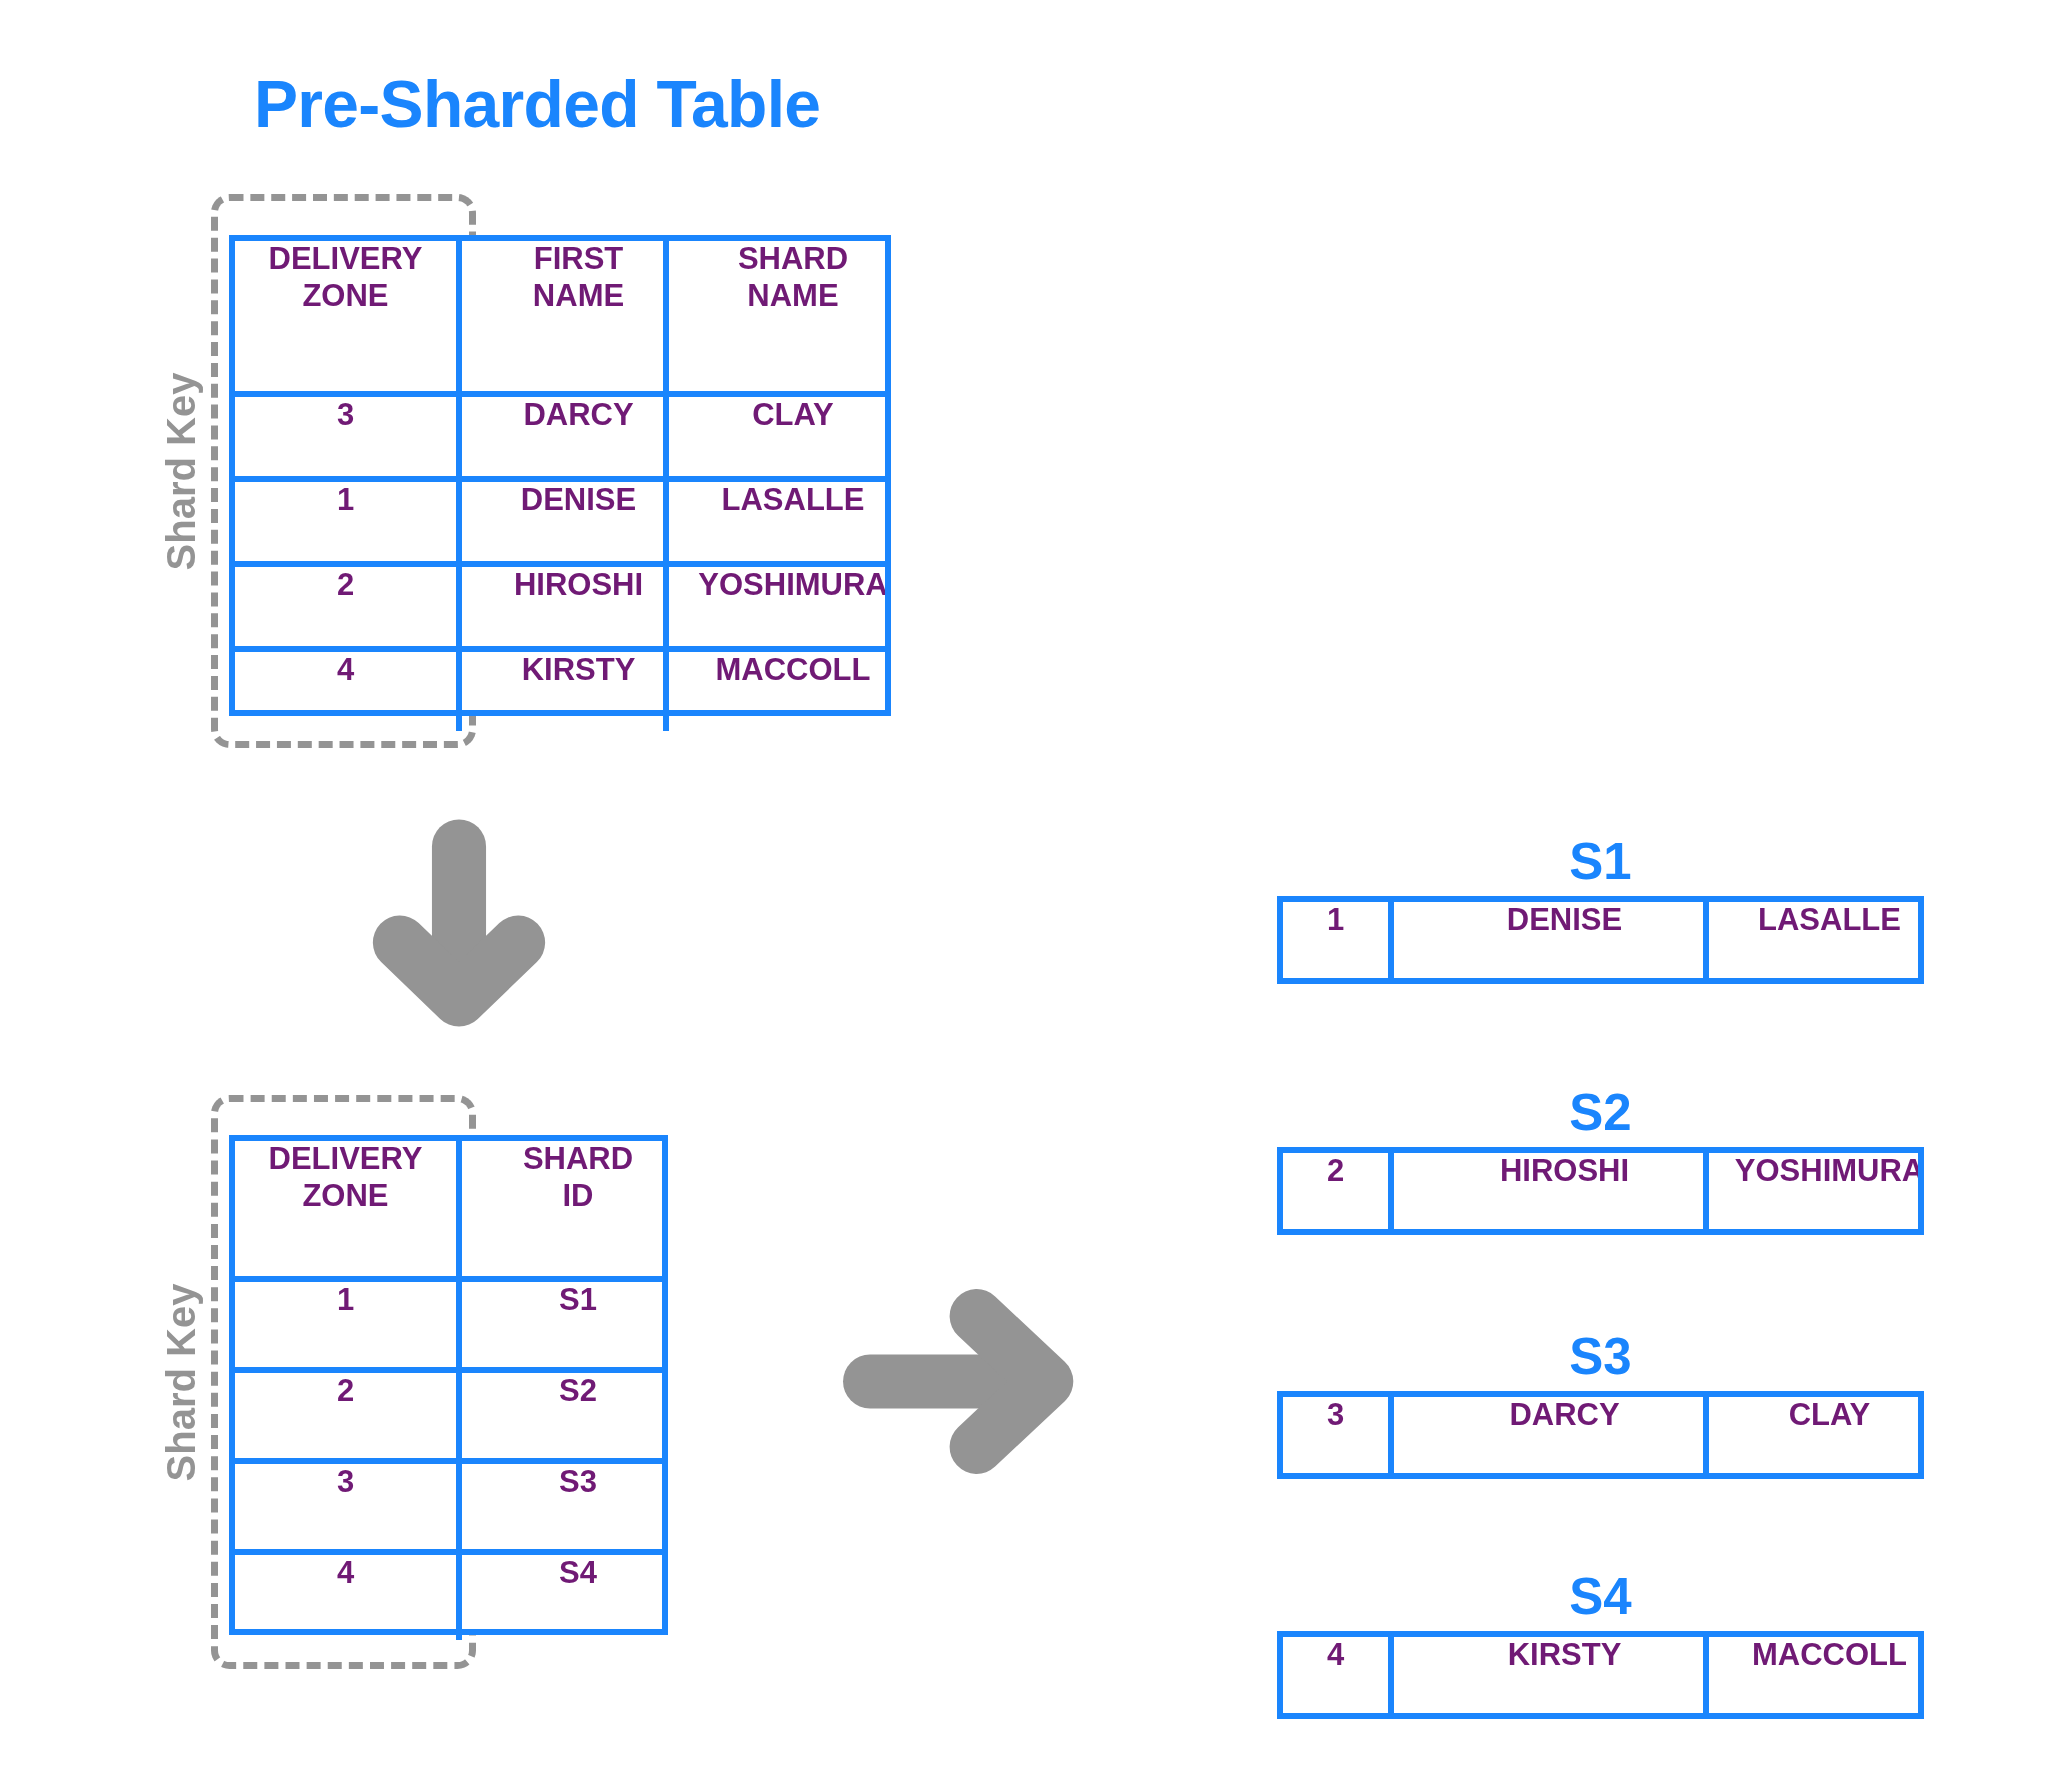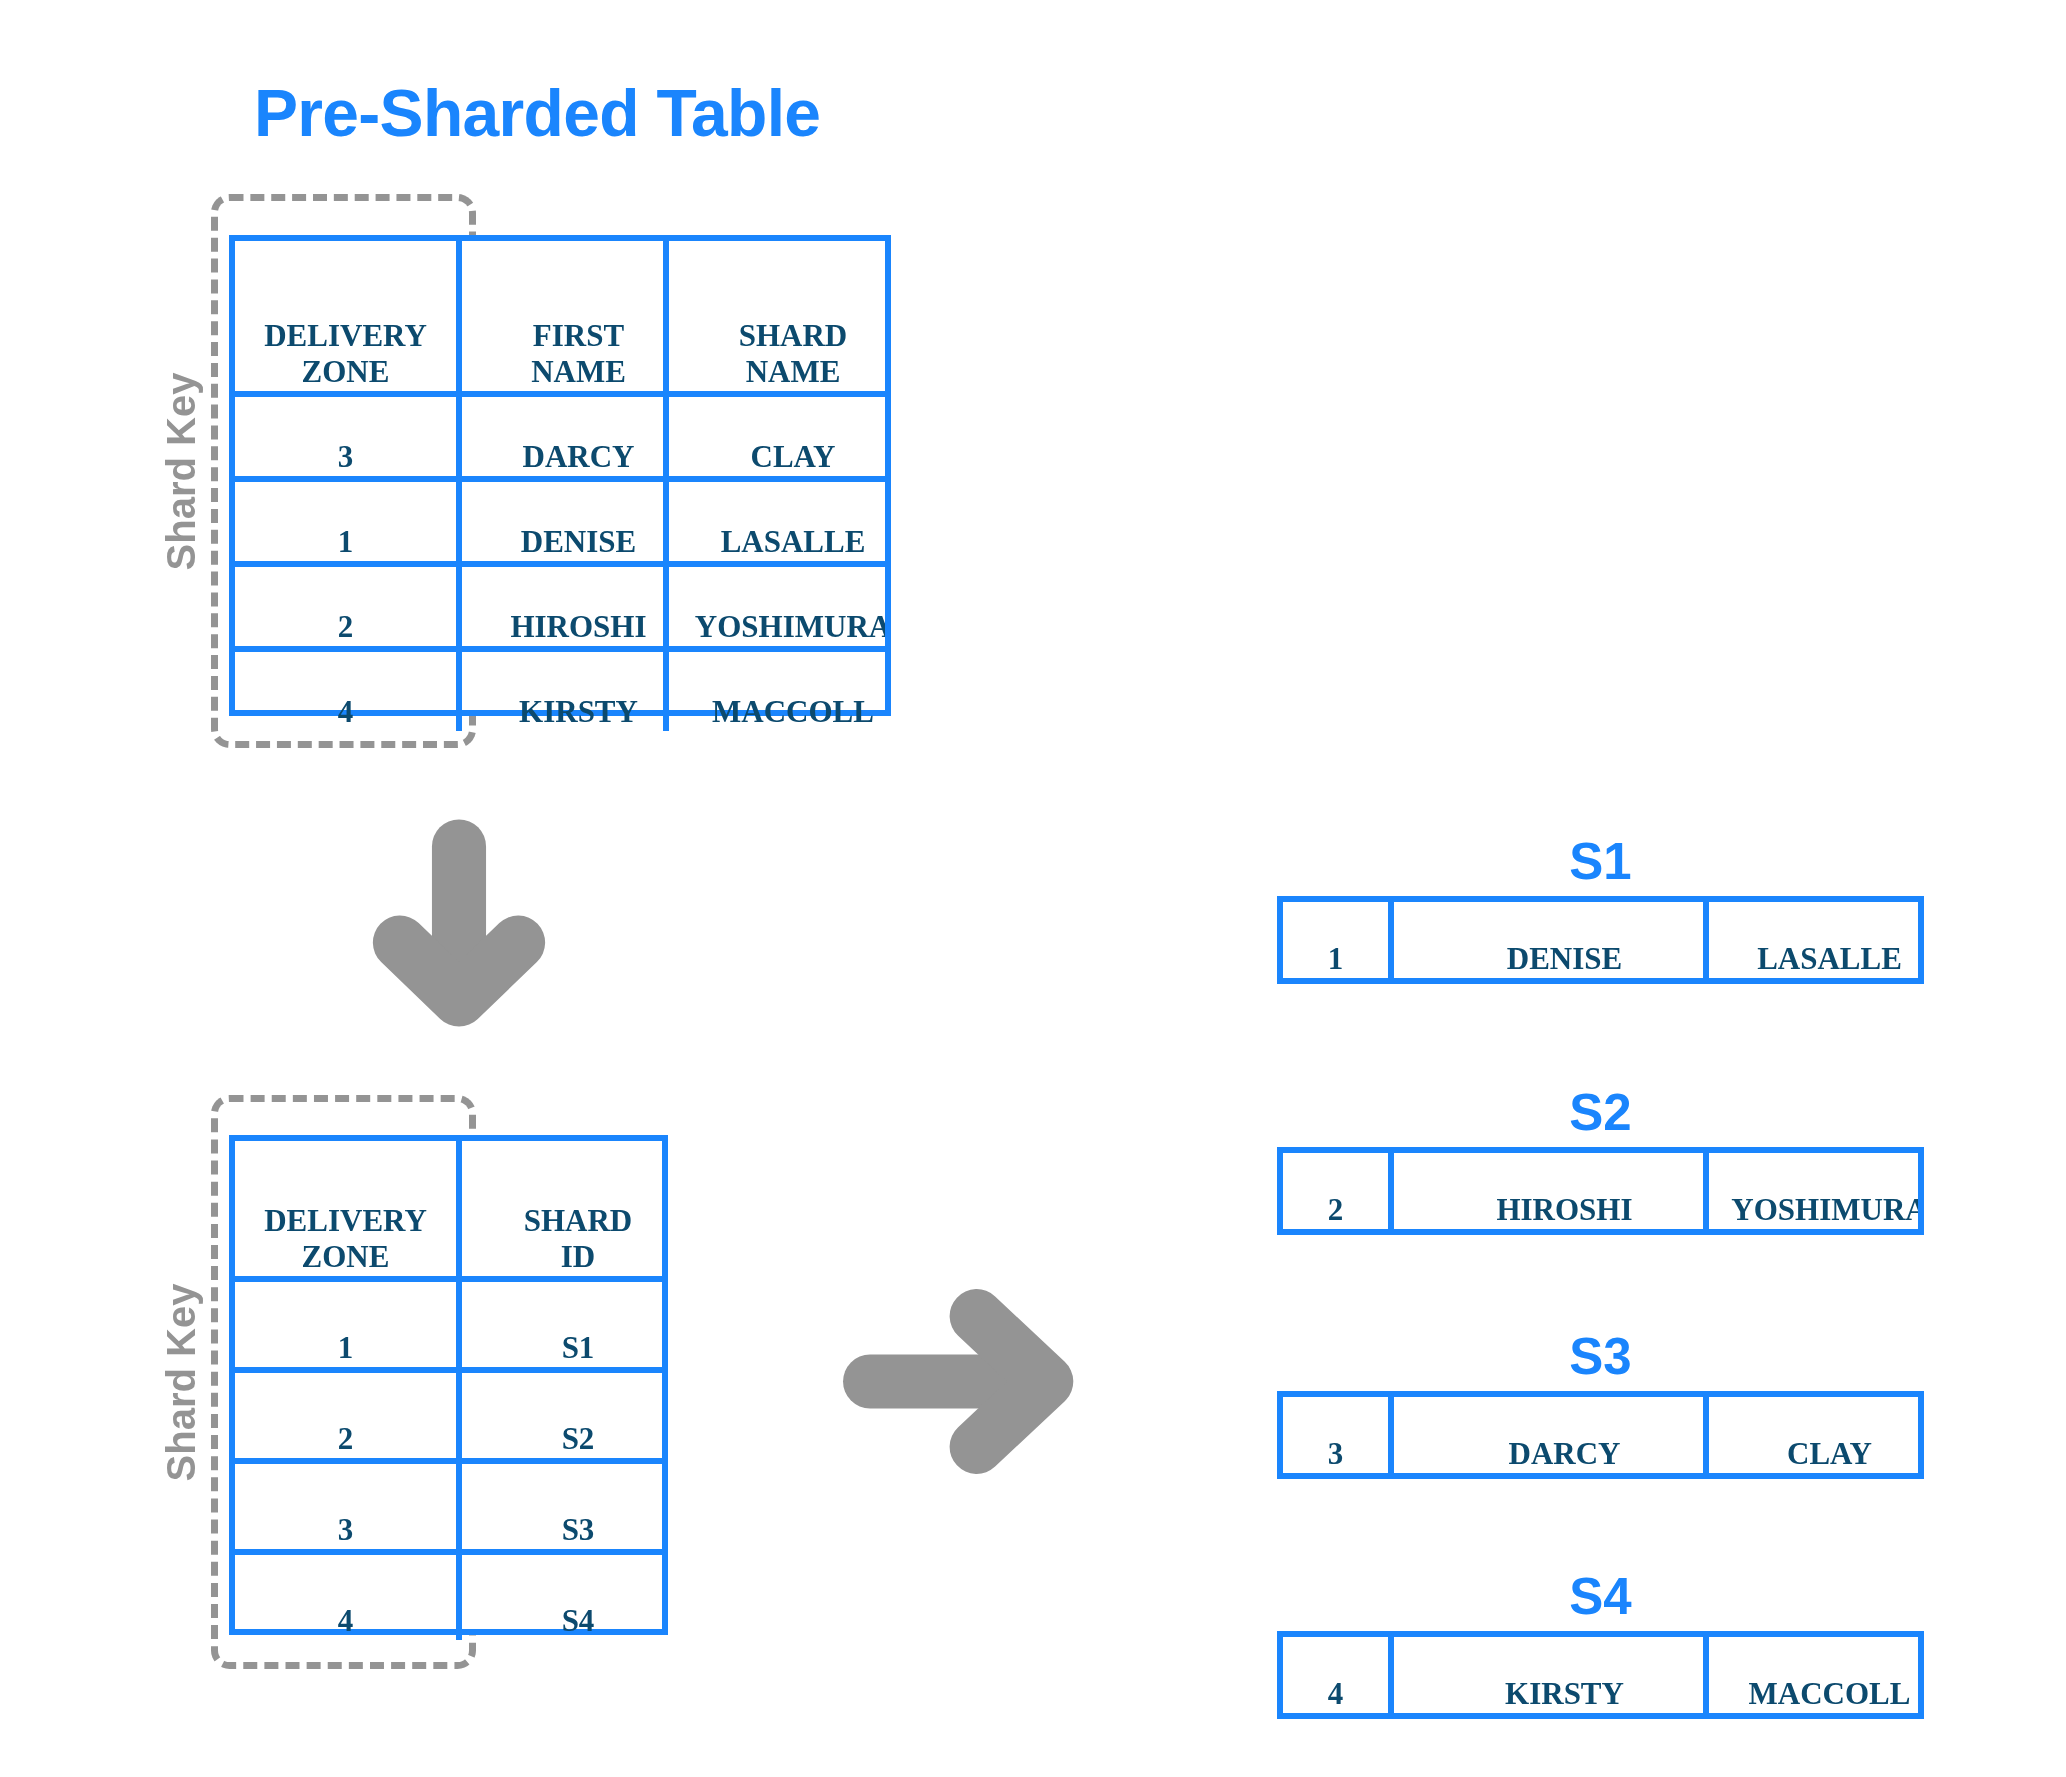--- a/index.html
+++ b/index.html
@@ -70,28 +70,27 @@
     display: flex;
     flex: 1 1 auto;
     box-sizing: border-box;
   }
   .tbl-row + .tbl-row {
     border-top: 6.4px solid #1a85fd;
   }
   .tbl-cell {
     box-sizing: border-box;
     display: flex;
-    align-items: flex-end;
+    align-items: flex-start;
     justify-content: center;
-    color: #0c4a6e;
+    color: #701a75;
     font-weight: bold;
     text-align: center;
     line-height: 1.18;
     overflow: hidden;
-    font-family: Liberation Serif, serif;
   }
   .tbl-cell + .tbl-cell {
     border-left: 6.4px solid #1a85fd;
     padding-left: 32px;
   }
 
   
   #table-original { left: 229px; top: 235px; width: 662px; height: 481px; }
   #table-original .tbl-row:nth-child(1) { flex: 0 0 150px; }
   #table-original .tbl-row:nth-child(n+2) { flex: 0 0 85px; }
@@ -121,21 +120,21 @@
   .arrow {
     position: absolute;
   }
   .arrow svg { display: block; }
 </style>
 </head>
 <body>
 
 <div id="canvas">
 
-  <div class="main-title" style="left:254px; top:75px;">Pre-Sharded Table</div>
+  <div class="main-title" style="left:254px; top:66px;">Pre-Sharded Table</div>
 
   <div class="dashed-box" style="left:211px; top:194px; width:265px; height:554px;"></div>
 
   <div class="shard-key-label" style="left:39px; top:449px; width:285px;">Shard Key</div>
 
   <div class="tbl" id="table-original">
     <div class="tbl-row">
       <div class="tbl-cell c1 hdr">
         <span><span>DELIVERY</span><br><span>ZONE</span></span>
       </div>

